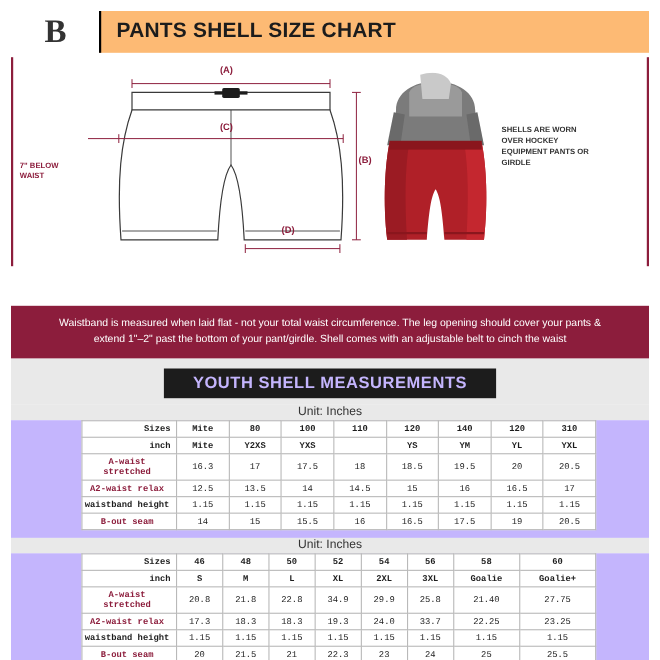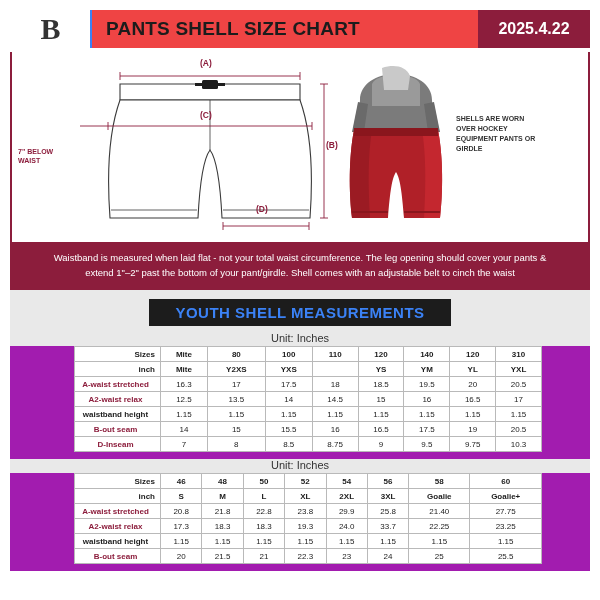--- a/index.html
+++ b/index.html
@@ -31,24 +31,24 @@
   .logo-cell .bmark {
     font-family: "Liberation Serif", serif;
     font-weight: bold;
     font-size: 30px;
     color: #333;
     letter-spacing: -1px;
     position: relative;
   }
   .title-cell {
     flex: 1;
-    background: #ef4444;
+    background: #fdba74;
     display: flex; align-items: center;
     padding-left: 14px;
-    border-left: 2px solid #3b82f6;
+    border-left: 2px solid #000000;
   }
   .title-cell .title {
     font-size: 19px;
     font-weight: bold;
     color: #1c1c1c;
     letter-spacing: 0.2px;
   }
   .date-cell {
     width: 112px;
     background: #8c1d3c;
@@ -102,47 +102,48 @@
   .photo { position: absolute; left: 332px; top: 14px; }
 
   
   .note-bar {
     background: #8c1d3c;
     color: #fff;
     text-align: center;
     font-size: 9.5px;
     line-height: 1.55;
     padding: 9px 40px 10px 40px;
+    margin-top: 36px;
   }
 
   
   .banner-wrap {
     background: #e9e9e9;
     padding: 9px 0 6px 0;
     text-align: center;
   }
   .banner {
     display: inline-block;
     background: #1c1c1c;
-    color: #3b82f6;
+    color: #c4b5fd;
     font-size: 15px;
     font-weight: bold;
     letter-spacing: 0.5px;
     padding: 5px 26px;
   }
   .unit {
     background: #e9e9e9;
     text-align: center;
     font-size: 11px;
     color: #333;
     padding-bottom: 2px;
   }
 
   
-  .tbl-wrap { background:#a21caf; padding: 0 48px 7px 64px; }
+  .tbl-wrap { background:#c4b5fd; padding: 0 48px 7px 64px; font-family: Liberation Mono, monospace; }
   table.size {
     width: 100%;
     border-collapse: collapse;
     background: #fff;
     font-size: 8px;
   }
   table.size td, table.size th {
     border: 1px solid #b9b9b9;
     text-align: center;
     padding: 2.5px 1px;
@@ -165,21 +166,20 @@
 
 <div class="page">
 
   <div class="header">
     <div class="logo-cell">
       <span class="bmark">B</span>
     </div>
     <div class="title-cell">
       <span class="title">PANTS SHELL SIZE CHART</span>
     </div>
-    <div class="date-cell">2025.4.22</div>
   </div>
 
   <div class="diagram">
     <div class="rule-left"></div>
     <div class="rule-right"></div>
 
     <div class="waist-label">7" BELOW WAIST</div>
 
     <div class="tech">
       <svg width="260" height="180" viewBox="0 0 260 180">
@@ -310,31 +310,20 @@
             <td class="rowhead accent">B-out seam</td>
             <td>14</td>
             <td>15</td>
             <td>15.5</td>
             <td>16</td>
             <td>16.5</td>
             <td>17.5</td>
             <td>19</td>
             <td>20.5</td>
           </tr>
-          <tr>
-            <td class="rowhead accent">D-Inseam</td>
-            <td>7</td>
-            <td>8</td>
-            <td>8.5</td>
-            <td>8.75</td>
-            <td>9</td>
-            <td>9.5</td>
-            <td>9.75</td>
-            <td>10.3</td>
-          </tr>
         </tbody>
     </table>
   </div>
 
   <div class="unit">Unit: Inches</div>
   <div class="tbl-wrap">
     <table class="size">
       <tbody>
           <tr class="hdr">
             <td class="rowhead plain">Sizes</td>
@@ -356,21 +345,21 @@
             <td>2XL</td>
             <td>3XL</td>
             <td>Goalie</td>
             <td>Goalie+</td>
           </tr>
           <tr>
             <td class="rowhead accent">A-waist stretched</td>
             <td>20.8</td>
             <td>21.8</td>
             <td>22.8</td>
-            <td>23.8</td>
+            <td>34.9</td>
             <td>29.9</td>
             <td>25.8</td>
             <td>21.40</td>
             <td>27.75</td>
           </tr>
           <tr>
             <td class="rowhead accent">A2-waist relax</td>
             <td>17.3</td>
             <td>18.3</td>
             <td>18.3</td>

